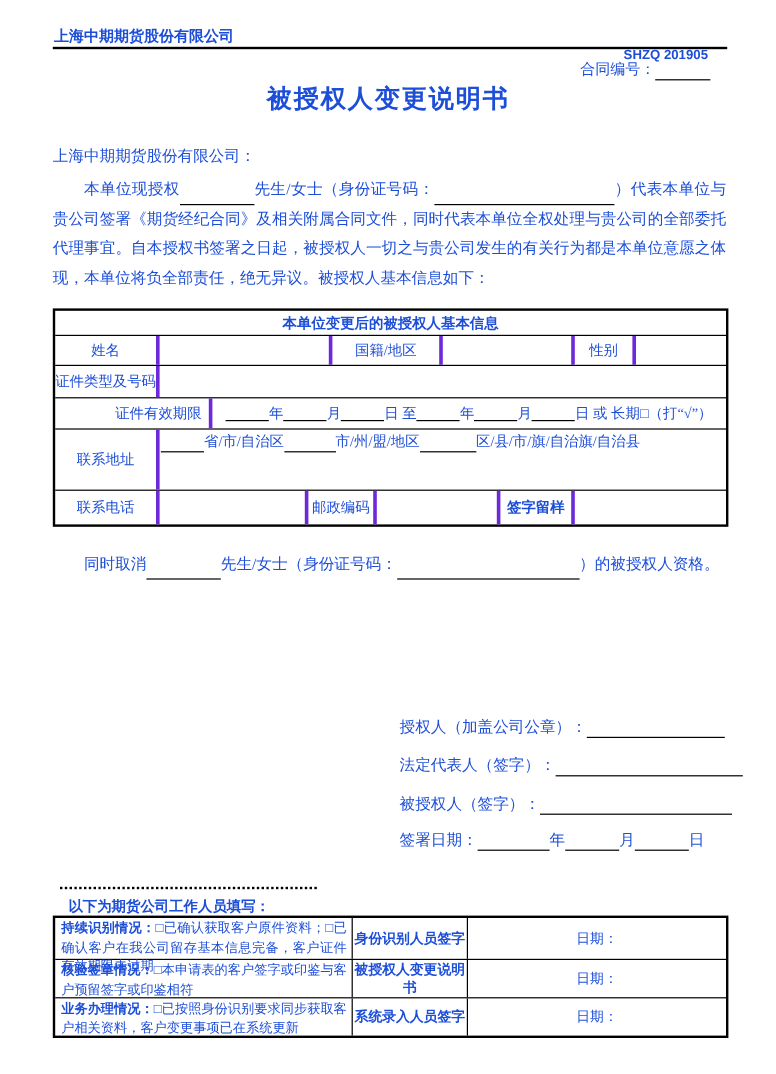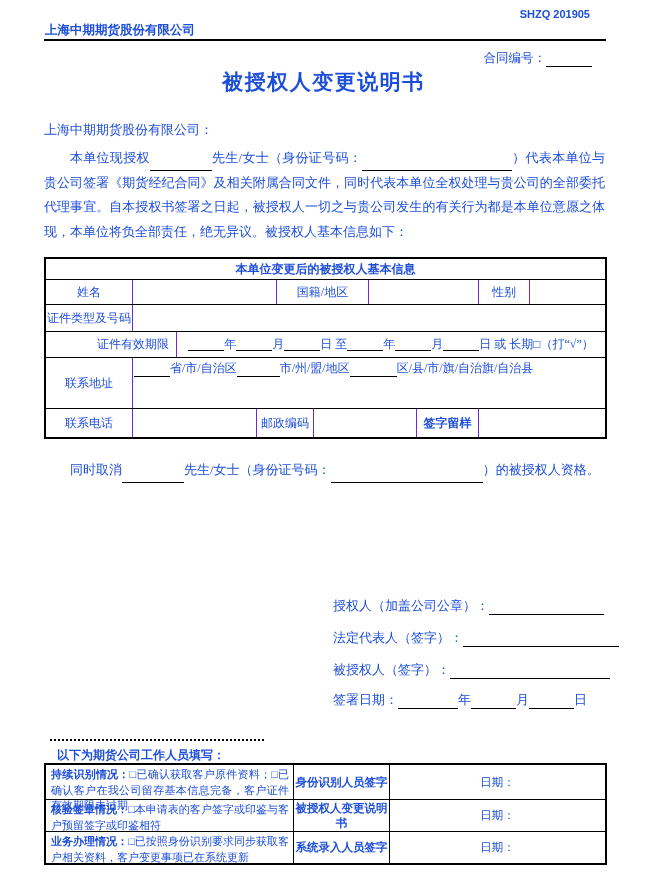--- a/index.html
+++ b/index.html
@@ -12,36 +12,36 @@
   }
   .sans { font-family:"Liberation Sans","DejaVu Sans",sans-serif; }
   .b { font-weight:bold; }
   .abs { position:absolute; }
 
   
   .bl { display:inline-block; height:13px; border-bottom:1px solid #000; vertical-align:bottom; }
 
   
   .hdr-company { left:45px; top:22px; font-size:12.5px; }
-  .hdr-code    { right:57px; top:8px; font-size:11px;text-align:center; }
+  .hdr-code    { right:57px; top:40px; font-size:11px;text-align:center; }
   .hdr-rule    { left:44px; top:39px; width:562px; height:2px; background:#000; }
   .contract    { right:55px; top:50px; font-size:12.5px; }
   .doc-title   { left:0; top:68px; width:100%; text-align:center; font-size:21px; letter-spacing:1.5px; }
 
   .salutation  { left:44px; top:121px; }
   .para { left:44px; top:0; width:561px; text-align:justify; line-height:24.5px; }
   .p1 { top:146px; text-indent:2em; }
   .p2 { top:457px; text-indent:2em; line-height:26px; }
   .p3 { top:510px; text-indent:2em; line-height:25px; }
 
   
   .itable { left:44px; top:257px; width:563px; border:2px solid #000; font-size:12px; }
   .irow { display:flex; border-bottom:1px solid #000; }
   .irow:last-child { border-bottom:none; }
-  .icell { border-right:1px solid #6d28d9; display:flex; align-items:center; justify-content:center; overflow:hidden; }
+  .icell { border-right:3px solid #6d28d9; display:flex; align-items:center; justify-content:center; overflow:hidden; }
   .icell:last-child { border-right:none; }
   .icell.grow { flex:1; }
   .cap-row { height:21px; }
   .cap-row .icell { width:100%; font-size:12px; }
   .r-name { height:25px; }
   .r-id   { height:27px; }
   .r-val  { height:26px;padding-left:44px; }
   .r-addr { height:51px; }
   .r-tel  { height:28px; }
   .addr-content { flex-direction:column; align-items:flex-start; justify-content:flex-start; padding:2px 0 0 1px; }

